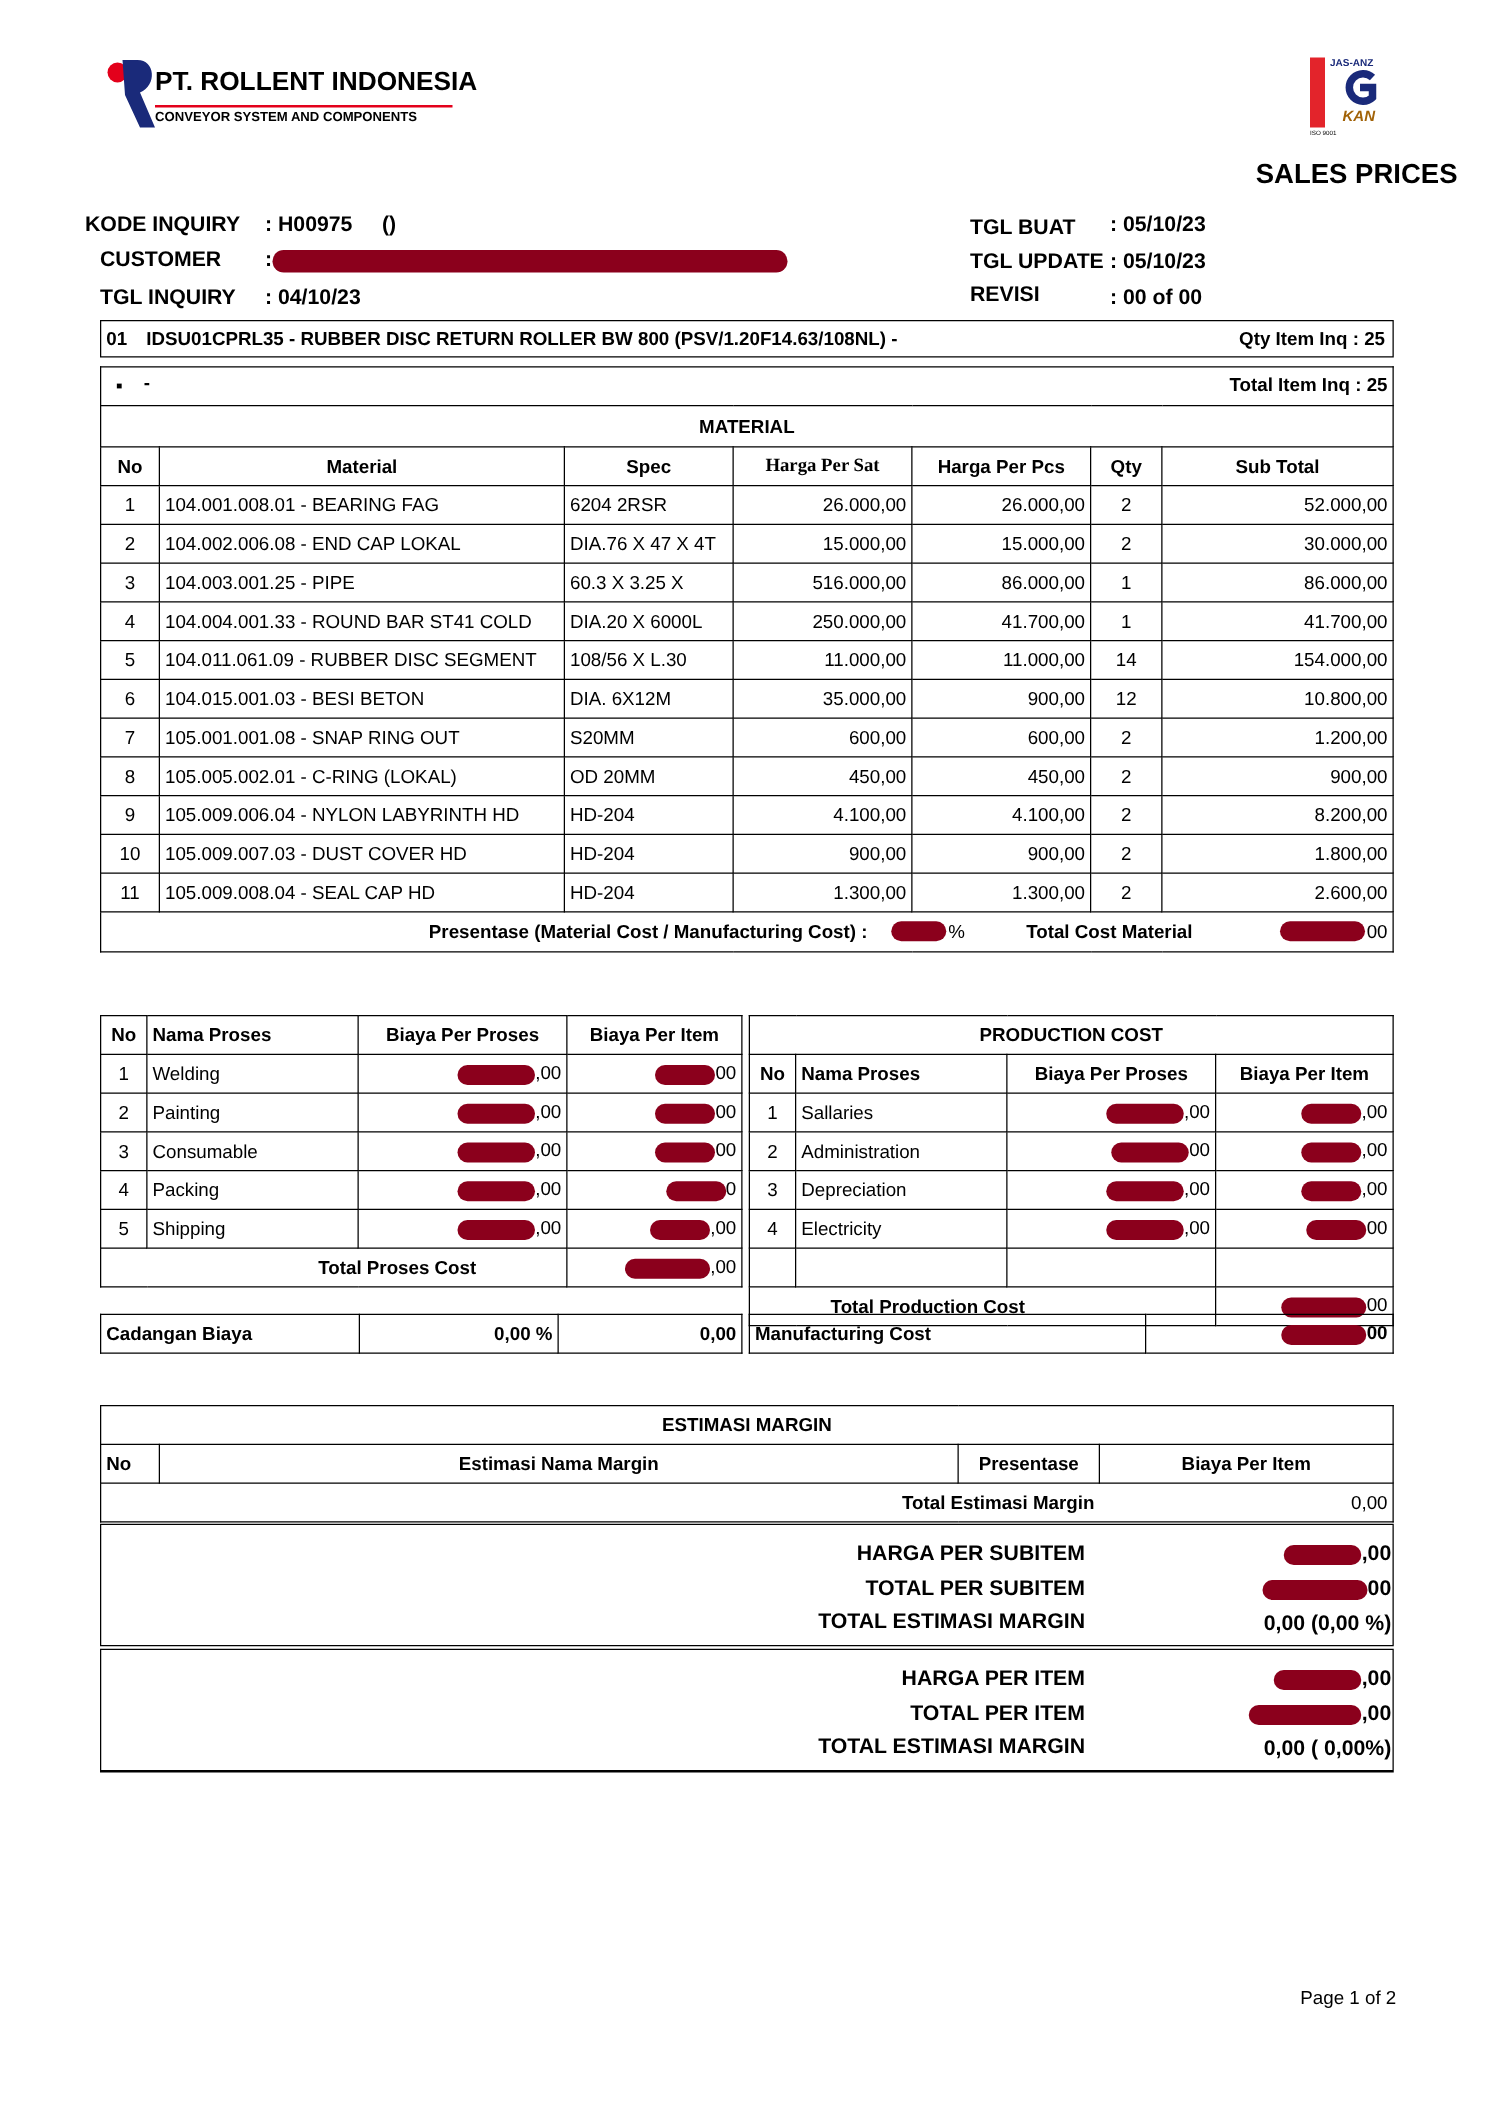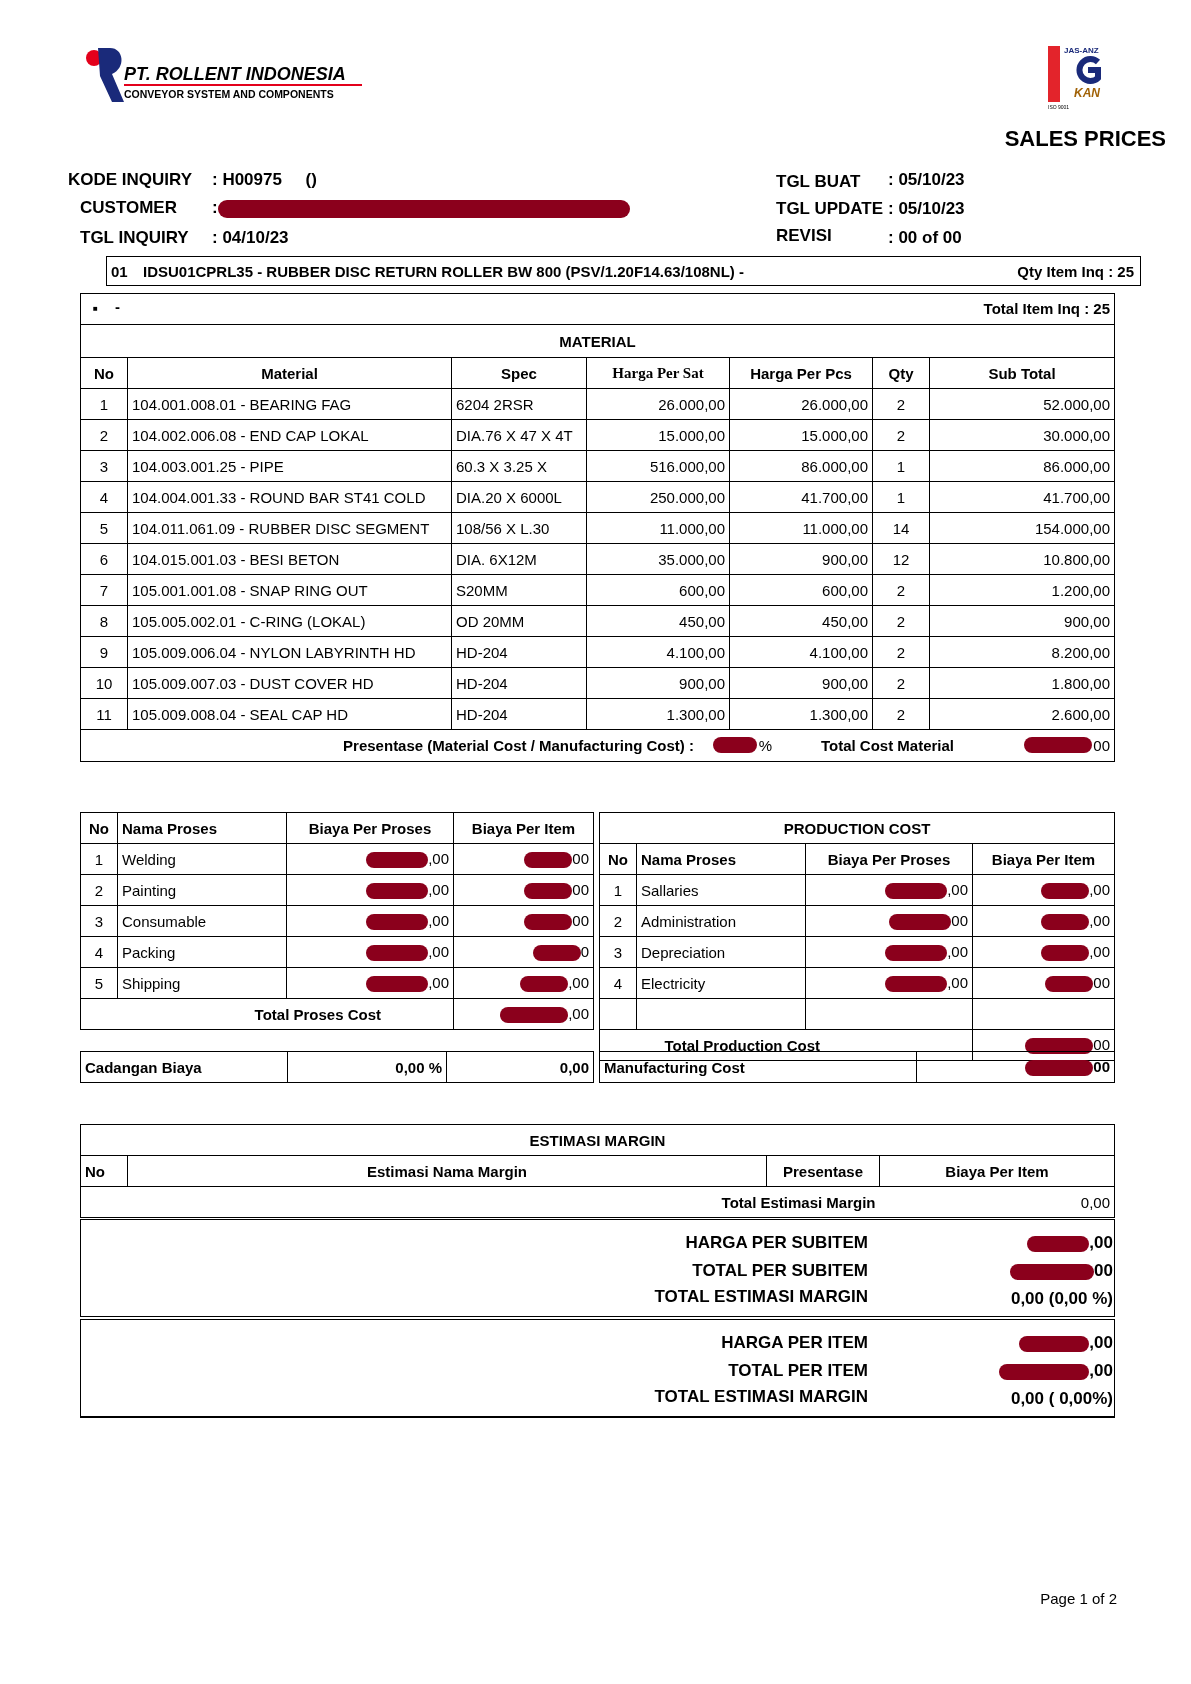--- a/index.html
+++ b/index.html
@@ -17,21 +17,21 @@
   .sumline{position:absolute;font-size:17px;font-weight:bold;}
 </style>
 </head>
 <body>
 
 <div class="abs" style="left:84px;top:46px;width:280px;height:60px;">
   <svg width="44" height="58" viewBox="0 0 44 58" style="position:absolute;left:0;top:0;">
     <circle cx="10" cy="12" r="8" fill="#e3001b"></circle>
     <path d="M14 2 H26 C40 2 42 22 28 28 L40 56 H28 L16 30 Z" fill="#1a2a7a"></path>
   </svg>
-  <div class="abs b" style="left:40px;top:18px;font-size:18px;white-space:nowrap;font-style:italic;">PT. ROLLENT INDONESIA</div>
+  <div class="abs b" style="left:40px;top:8px;font-size:21px;white-space:nowrap;">PT. ROLLENT INDONESIA</div>
   <div class="abs" style="left:40px;top:38px;width:238px;height:2px;background:#e3001b;"></div>
   <div class="abs b" style="left:40px;top:42px;font-size:10.5px;white-space:nowrap;">CONVEYOR SYSTEM AND COMPONENTS</div>
 </div>
 
 <div class="abs" style="left:1048px;top:46px;width:70px;height:68px;">
   <div class="abs" style="left:0;top:0;width:12px;height:56px;background:#e3242b;"></div>
   <div class="abs b" style="left:16px;top:0;font-size:8px;color:#1a2a7a;">JAS-ANZ</div>
   <svg class="abs" style="left:26px;top:10px;" width="30" height="28" viewBox="0 0 30 28">
     <path d="M24 6 A11 11 0 1 0 24 22 L24 14 H14" fill="none" stroke="#1a2a7a" stroke-width="6"></path>
   </svg>
@@ -49,21 +49,21 @@
 <div class="abs b hdr-row" style="left:80px;top:228px;">TGL INQUIRY</div>
 <div class="abs b hdr-row" style="left:212px;top:228px;">: 04/10/23</div>
 
 <div class="abs b hdr-row" style="left:776px;top:172px;">TGL BUAT</div>
 <div class="abs b hdr-row" style="left:888px;top:170px;">: 05/10/23</div>
 <div class="abs b hdr-row" style="left:776px;top:199px;">TGL UPDATE</div>
 <div class="abs b hdr-row" style="left:888px;top:199px;">: 05/10/23</div>
 <div class="abs b hdr-row" style="left:776px;top:226px;">REVISI</div>
 <div class="abs b hdr-row" style="left:888px;top:228px;">: 00 of 00</div>
 
-<div class="box" style="left:80px;top:256px;width:1033px;height:28px;font-size:15px;font-weight:bold;margin-left:26px;">
+<div class="box" style="left:80px;top:256px;width:1033px;height:28px;font-size:15px;font-weight:bold;">
   <span class="abs" style="left:4px;top:6px;">01</span>
   <span class="abs" style="left:36px;top:6px;white-space:nowrap;">IDSU01CPRL35 - RUBBER DISC RETURN ROLLER BW 800 (PSV/1.20F14.63/108NL) -</span>
   <span class="abs" style="right:6px;top:6px;">Qty Item Inq : 25</span>
 </div>
 
 <div class="box" style="left:80px;top:293px;width:1033px;height:30px;font-size:15px;font-weight:bold;border-bottom:none;">
   <span class="abs" style="left:12px;top:10px;font-size:8px;">■</span>
   <span class="abs" style="left:34px;top:4px;">-</span>
   <span class="abs" style="right:4px;top:6px;">Total Item Inq : 25</span>
 </div>

